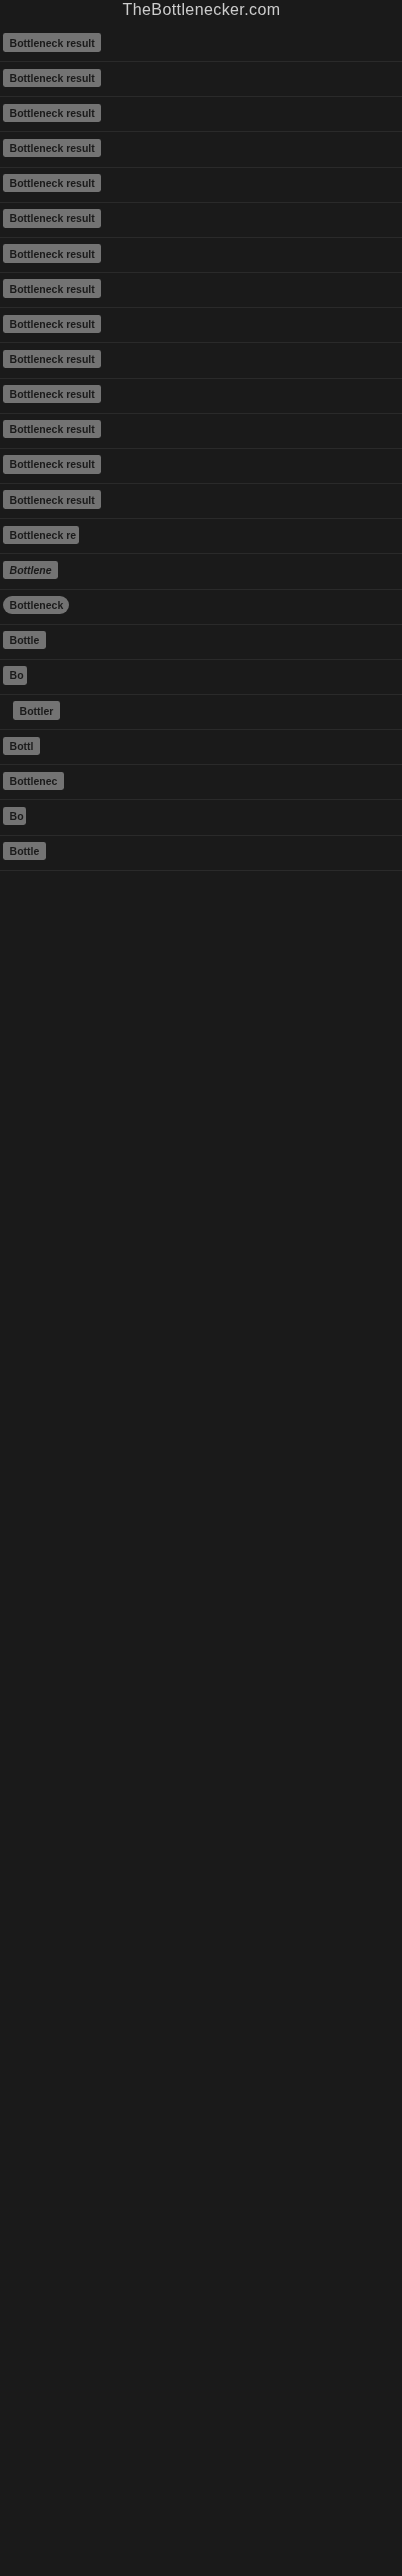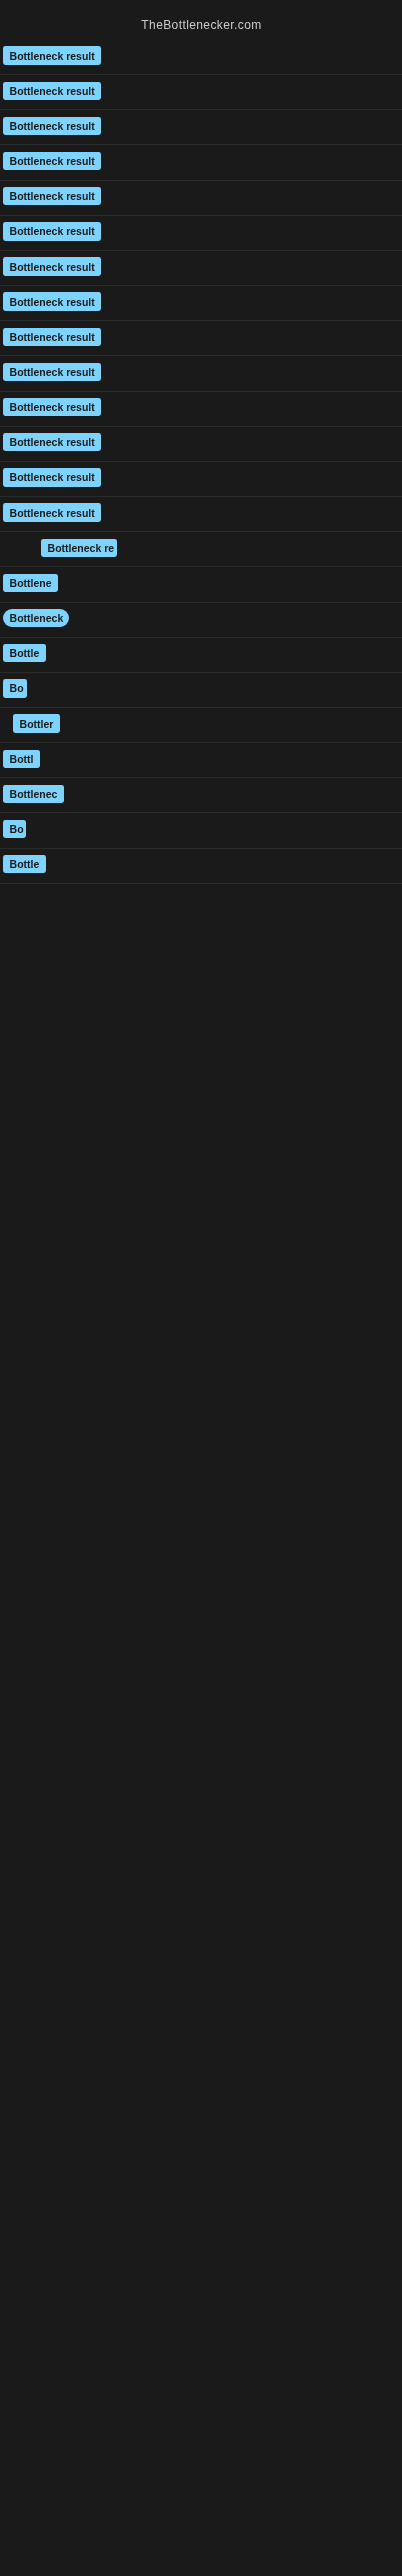--- a/index.html
+++ b/index.html
@@ -12,28 +12,28 @@
       width: 403px;
       min-height: 2576px;
       background-color: #1a1a1a;
       font-family: Arial, sans-serif;
       position: relative;
     }
 
     .site-title {
       text-align: center;
       color: #cccccc;
-      font-size: 12px;
-      padding: 18px 0 8px 0;
+      font-size: 16px;
+      padding: 1px 0 8px 0;
       letter-spacing: 0.4px;
     }
 
     .bottleneck-badge {
       display: inline-block;
-      background-color: #7dd3fc;
+      background-color: #737373;
       color: #1a1a1a;
       font-size: 10.5px;
       font-weight: bold;
       padding: 3.2px 6.4px;
       border-radius: 2.4px;
       white-space: nowrap;
       overflow: hidden;
     }
 
     .row {
@@ -55,22 +55,22 @@
       <div class="row"><span class="bottleneck-badge">Bottleneck result</span></div>
       <div class="row"><span class="bottleneck-badge">Bottleneck result</span></div>
       <div class="row"><span class="bottleneck-badge">Bottleneck result</span></div>
       <div class="row"><span class="bottleneck-badge">Bottleneck result</span></div>
       <div class="row"><span class="bottleneck-badge">Bottleneck result</span></div>
       <div class="row"><span class="bottleneck-badge">Bottleneck result</span></div>
       <div class="row"><span class="bottleneck-badge">Bottleneck result</span></div>
       <div class="row"><span class="bottleneck-badge">Bottleneck result</span></div>
       <div class="row"><span class="bottleneck-badge">Bottleneck result</span></div>
       <div class="row"><span class="bottleneck-badge">Bottleneck result</span></div>
-      <div class="row"><span class="bottleneck-badge" style="max-width: 76px; margin-left: 38px;">Bottleneck re</span></div>
-      <div class="row"><span class="bottleneck-badge" style="max-width: 60px;">Bottlene</span></div>
+      <div class="row"><span class="bottleneck-badge" style="max-width: 76px;">Bottleneck re</span></div>
+      <div class="row"><span class="bottleneck-badge" style="max-width: 60px; font-style: italic;">Bottlene</span></div>
       <div class="row"><span class="bottleneck-badge" style="max-width: 66px; border-radius: 9px;">Bottleneck</span></div>
       <div class="row"><span class="bottleneck-badge" style="max-width: 48px;">Bottle</span></div>
       <div class="row"><span class="bottleneck-badge" style="max-width: 24px;">Bo</span></div>
       <div class="row"><span class="bottleneck-badge" style="max-width: 50px; margin-left: 10px;">Bottler</span></div>
       <div class="row"><span class="bottleneck-badge" style="max-width: 40px;">Bottl</span></div>
       <div class="row"><span class="bottleneck-badge" style="max-width: 63px; text-align: right;">Bottlenec</span></div>
       <div class="row"><span class="bottleneck-badge" style="max-width: 22.5px;">Bo</span></div>
       <div class="row"><span class="bottleneck-badge" style="max-width: 44px;">Bottle</span></div>
     </div>
 </div>

